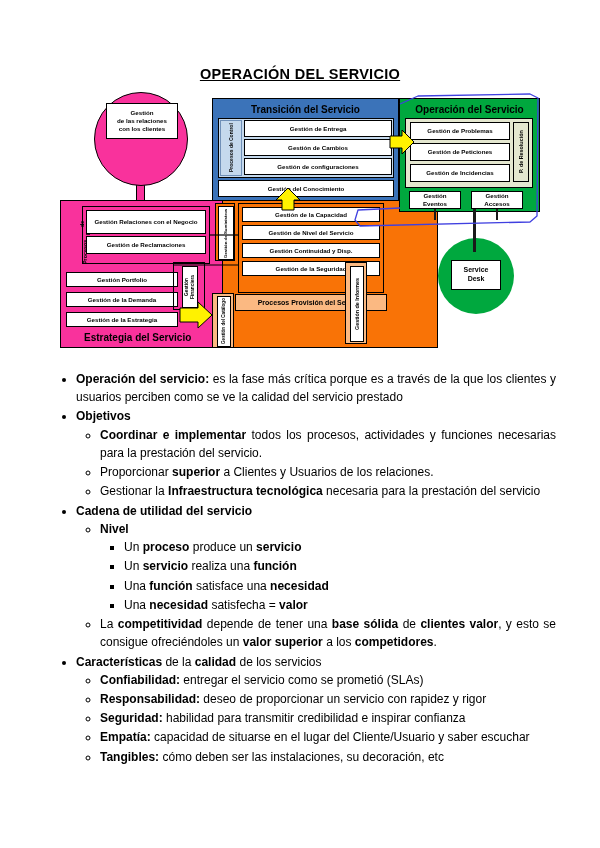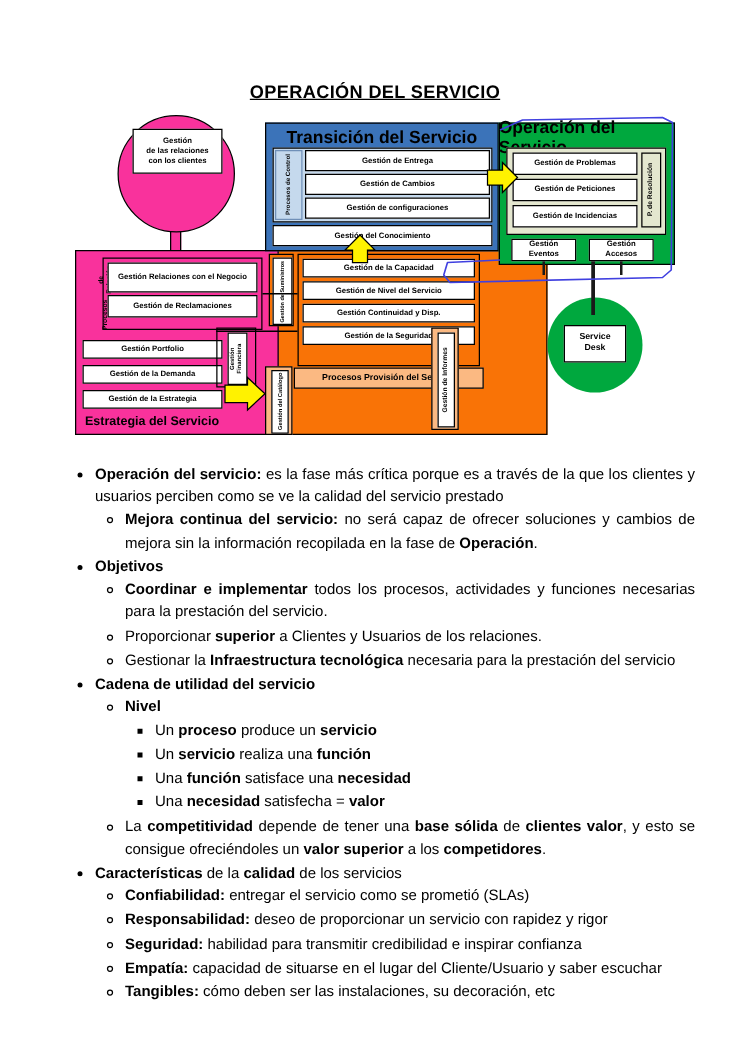--- a/index.html
+++ b/index.html
@@ -53,36 +53,36 @@
     writing-mode: vertical-rl;
     transform: rotate(180deg);
     display: flex;
     align-items: center;
     justify-content: center;
     text-align: center;
     line-height: 1.2;
   }
 
   
-  .phase-title { font-size: 14px; font-weight: bold; }
+  .phase-title { font-size: 10px; font-weight: bold; }
 
   
   .pink-main  { left: 0px;  top: 110px; width: 163px; height: 148px; background: #F9329C; border: 1px solid #000; z-index: 3;}
   .pink-circle{ left: 34px; top: 2px;  width: 94px;  height: 94px;  background: #F9329C; border: 1px solid #000; border-radius: 50%; z-index: 2;}
   .pink-stem  { left: 76px; top: 92px; width: 9px;   height: 22px;  background: #F9329C; border-left:1px solid #000; border-right:1px solid #000; z-index:1;}
   .pink-crm   { left: 46px; top: 13px; width: 72px;  height: 36px; }
 
   .proc-rel-strip { left: 18px; top: 119px; width: 14px;  height: 55px; color:#000; font-size:5.4px;}
   .rel-group  { left: 22px;  top: 116px; width: 128px; height: 58px; border: 1.6px solid #000; background: transparent; z-index: 4;}
   .rel-1      { left: 26px; top: 120px; width: 120px; height: 24px; }
   .rel-2      { left: 26px; top: 146px; width: 120px; height: 18px; }
   .p-portfolio{ left: 6px;  top: 182px; width: 112px; height: 15px; }
   .p-demanda  { left: 6px;  top: 202px; width: 112px; height: 15px; }
   .p-estrategia{left: 6px;  top: 222px; width: 112px; height: 15px; }
-  .pink-foot  { left: 8px;  top: 238px; width: 150px; height: 18px; color:#000; font-size: 10px; display:flex; align-items:center;}
+  .pink-foot  { left: 24px;  top: 238px; width: 150px; height: 18px; color:#000; font-size: 10px; display:flex; align-items:center;}
 
   
   .orange-main{ left: 153px; top: 110px; width: 225px; height: 148px; background: #F97306; border: 1px solid #000; z-index: 2;}
   .orange-inner{left: 178px; top: 113px; width: 146px; height: 90px; background: #F97306; border: 1.6px solid #000; z-index: 5;}
   .o-1 { left: 182px; top: 117px; width: 138px; height: 15px;}
   .o-2 { left: 182px; top: 135px; width: 138px; height: 15px;}
   .o-3 { left: 182px; top: 153px; width: 138px; height: 15px;}
   .o-4 { left: 182px; top: 171px; width: 138px; height: 15px;}
 
   .gest-sumin { left: 155px; top: 113px; width: 20px;  height: 58px; background:#F97306; border:1.6px solid #000; z-index:6;}
@@ -262,25 +262,20 @@
 
     <path d="M150,145 L178,145" stroke="#000" stroke-width="1.2" fill="none"></path>
     <path d="M113,175 L178,175" stroke="#000" stroke-width="1.2" fill="none"></path>
   </svg>
 </div>
 
 <div class="content">
   <ul class="lvl1">
     <li>
       <b>Operación del servicio:</b><span> es la fase más crítica porque es a través de la que los clientes y usuarios perciben como se ve la calidad del servicio prestado</span>
-      <ul class="lvl2">
-        <li>
-          <b>Mejora continua del servicio:</b><span> no será capaz de ofrecer soluciones y cambios de mejora sin la información recopilada en la fase de </span><b>Operación</b><span>.</span>
-        </li>
-      </ul>
     </li>
     <li>
       <b>Objetivos</b>
       <ul class="lvl2">
         <li>
           <b>Coordinar e implementar</b><span> todos los procesos, actividades y funciones necesarias para la prestación del servicio.</span>
         </li>
         <li>
           <span>Proporcionar </span><b>superior</b><span> a Clientes y Usuarios de los relaciones.</span>
         </li>

